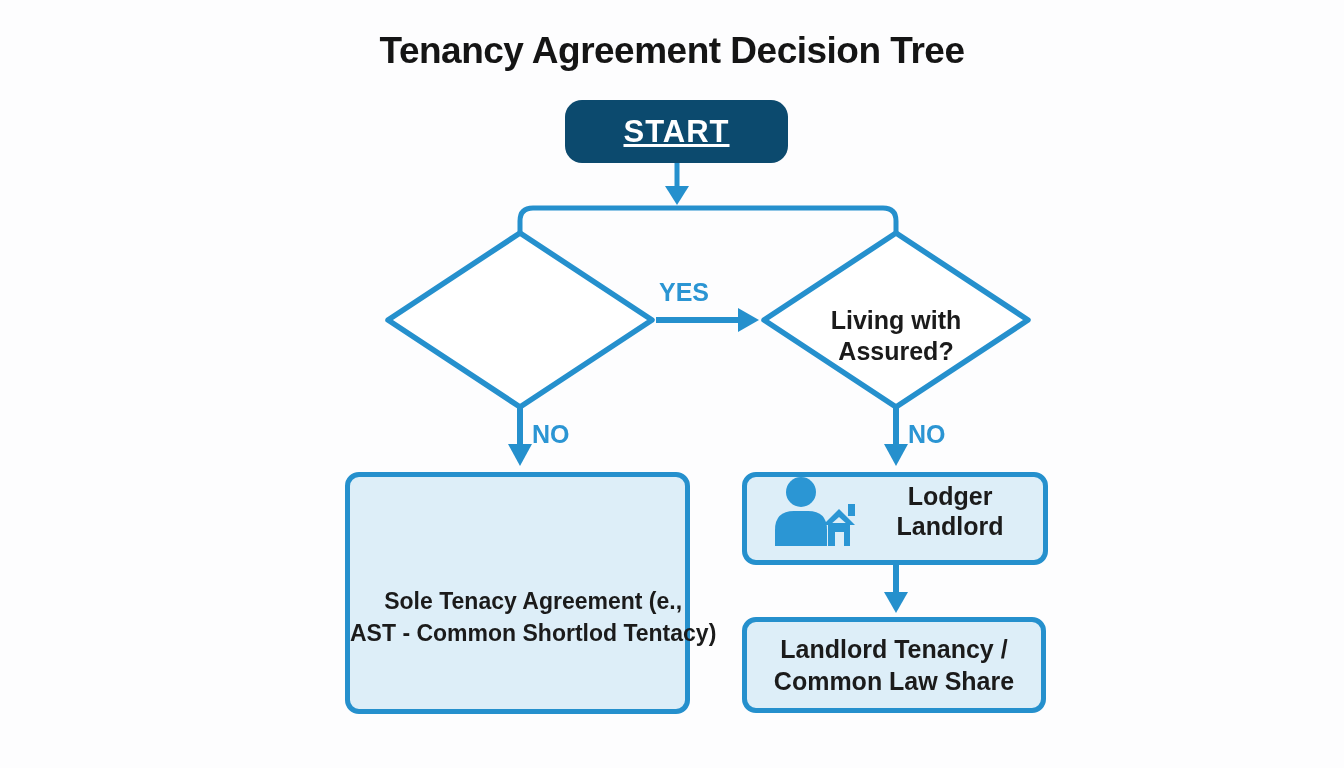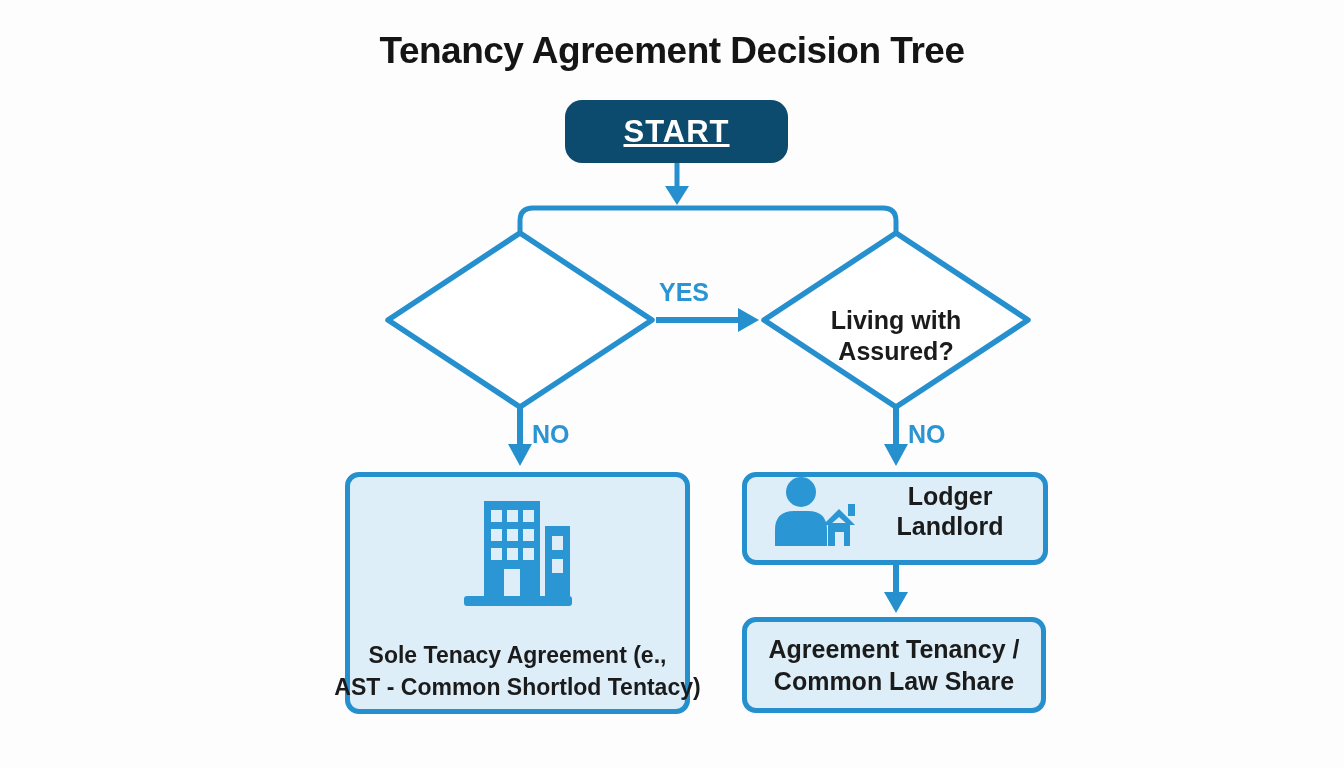--- a/index.html
+++ b/index.html
@@ -63,21 +63,21 @@
   .result-box {
     background: #ddeef8;
     border: 5px solid #2590cd;
     border-radius: 14px;
     box-sizing: border-box;
     color: #1b1b1b;
     font-weight: bold;
   }
   .box-sole {
     left: 345px; top: 472px; width: 345px; height: 242px;
-    display: flex; flex-direction: column; align-items: center;
+    display: flex; align-items: center;
     padding-top: 18px;
   }
   .box-sole .box-text {
     margin-top: 30px;
     font-size: 23px;
     line-height: 32px;
     text-align: center;
     white-space: nowrap;
   }
   .box-lodger {
@@ -193,18 +193,18 @@
       <rect x="68" y="56" width="9" height="14" fill="#ddeef8"></rect>
     </svg>
     <div class="box-text">
       <span class="line">Lodger</span>
       <span class="line">Landlord</span>
     </div>
   </div>
 
   <div class="abs result-box box-excluded">
     <div class="box-text">
-      <span class="line">Agreement Tenancy /</span>
+      <span class="line">Landlord Tenancy /</span>
       <span class="line">Common Law Share</span>
     </div>
   </div>
 
 </div>
 
 </body></html>

